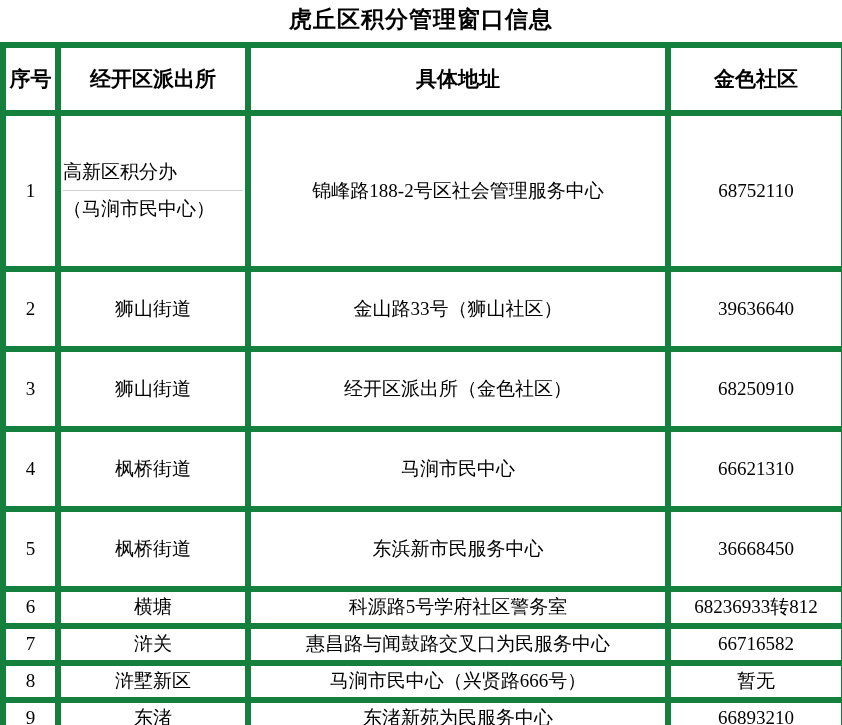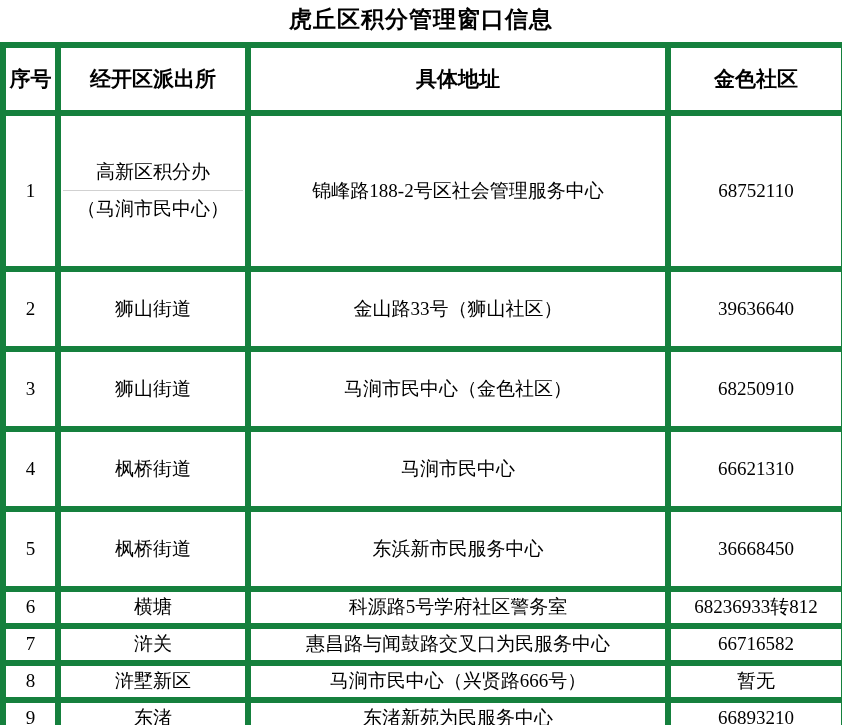--- a/index.html
+++ b/index.html
@@ -53,21 +53,21 @@
   col.c-phone { width: 176px; }
 
   tr.tall td { height: 74px; }
   tr.row1 td { height: 150px; }
   tr.short td { height: 31px; font-size: 19px; }
 
   .cell-stack {
     display: flex;
     flex-direction: column;
     justify-content: center;
-    align-items: center;
+    align-items: flex-start;
     height: 100%;
     line-height: 1.9;
   }
   .sub-divider {
     width: 100%;
     height: 1px;
     background: #000000;
     opacity: 0.18;
   }
   .name-sub {
@@ -116,21 +116,21 @@
       <tr class="tall">
         <td>2</td>
         <td>狮山街道</td>
         <td class="addr-cell">金山路33号（狮山社区）</td>
         <td class="phone-cell">39636640</td>
       </tr>
 
       <tr class="tall">
         <td>3</td>
         <td>狮山街道</td>
-        <td class="addr-cell">马涧市民中心（金色社区）</td>
+        <td class="addr-cell">经开区派出所（金色社区）</td>
         <td class="phone-cell">68250910</td>
       </tr>
 
       <tr class="tall">
         <td>4</td>
         <td>枫桥街道</td>
         <td class="addr-cell">马涧市民中心</td>
         <td class="phone-cell">66621310</td>
       </tr>
 

